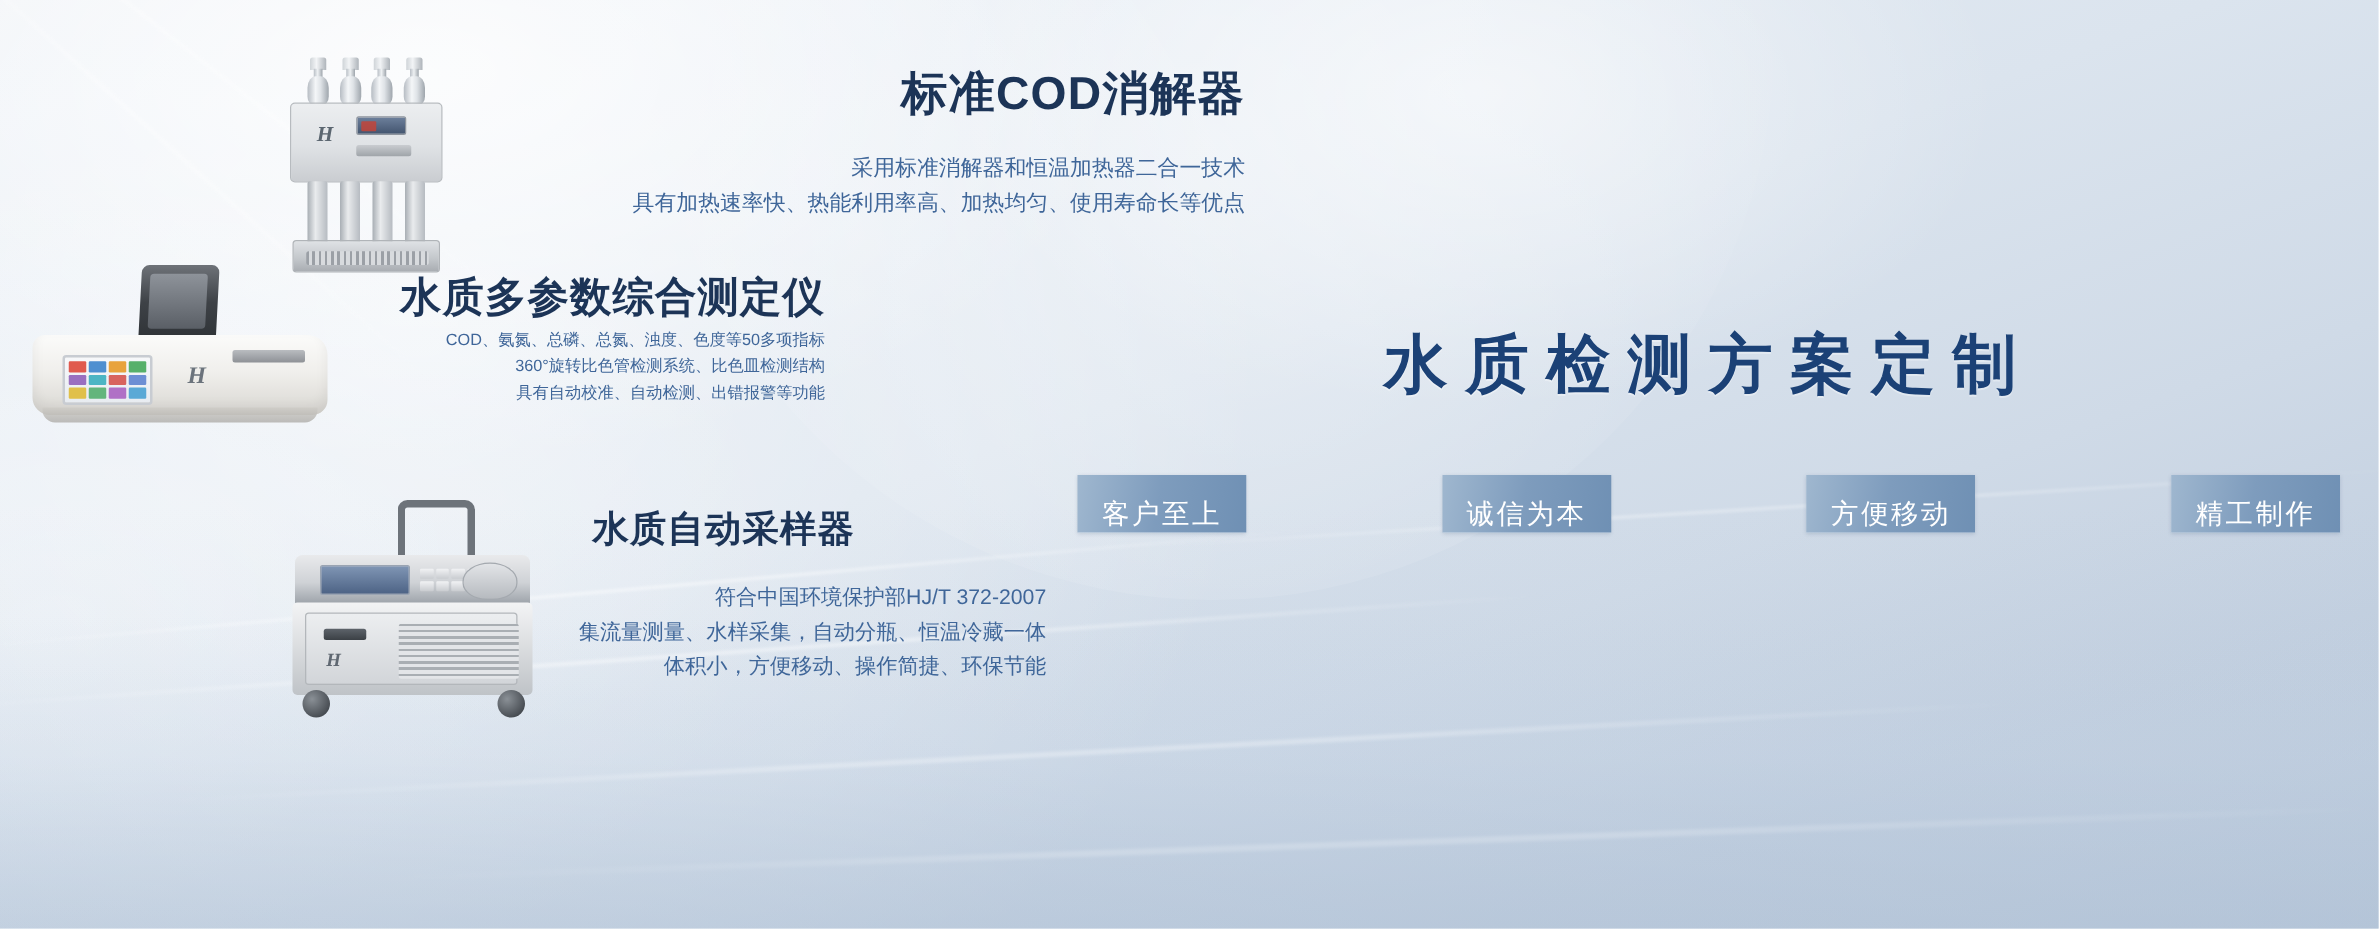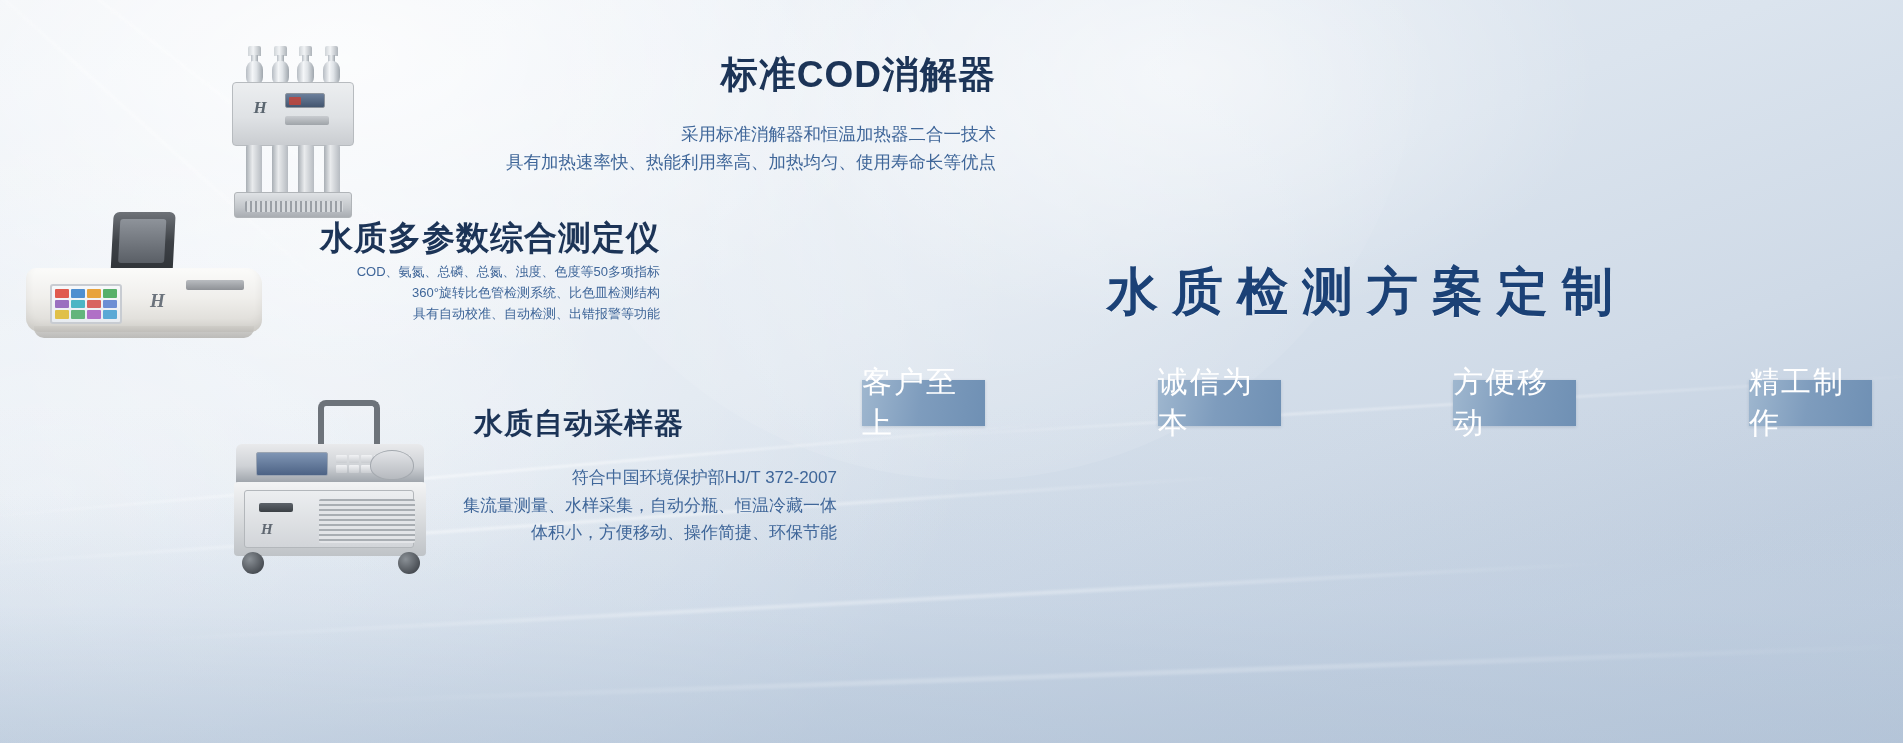--- a/index.html
+++ b/index.html
@@ -272,27 +272,27 @@
   #badge-row {
     position: absolute;
     left: 862px;
     top: 380px;
     width: 1010px;
     display: flex;
     justify-content: space-between;
     align-items: center;
   }
   .badge {
-    width: 123px;
+    width: 135px;
     height: 46px;
     display: flex;
-    align-items: center;
+    align-items: flex-end;
     justify-content: center;
     color: #ffffff;
-    font-size: 30px;
+    font-size: 22px;
     letter-spacing: 2px;
     background: linear-gradient(100deg, #9fb7cf 0%, #7e9cbd 48%, #6f90b4 100%);
     box-shadow: 0 1px 3px rgba(60,85,115,0.20);
   }
 </style>
 </head>
 <body>
 
 <div id="banner">
 

